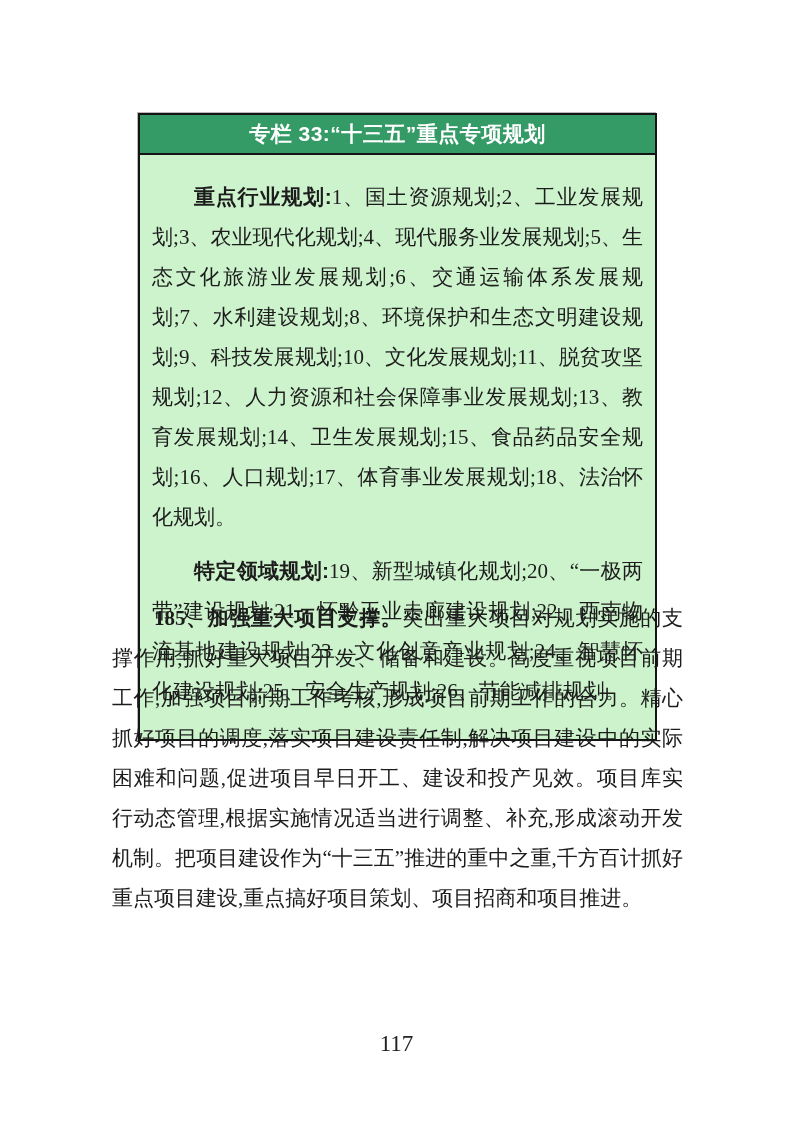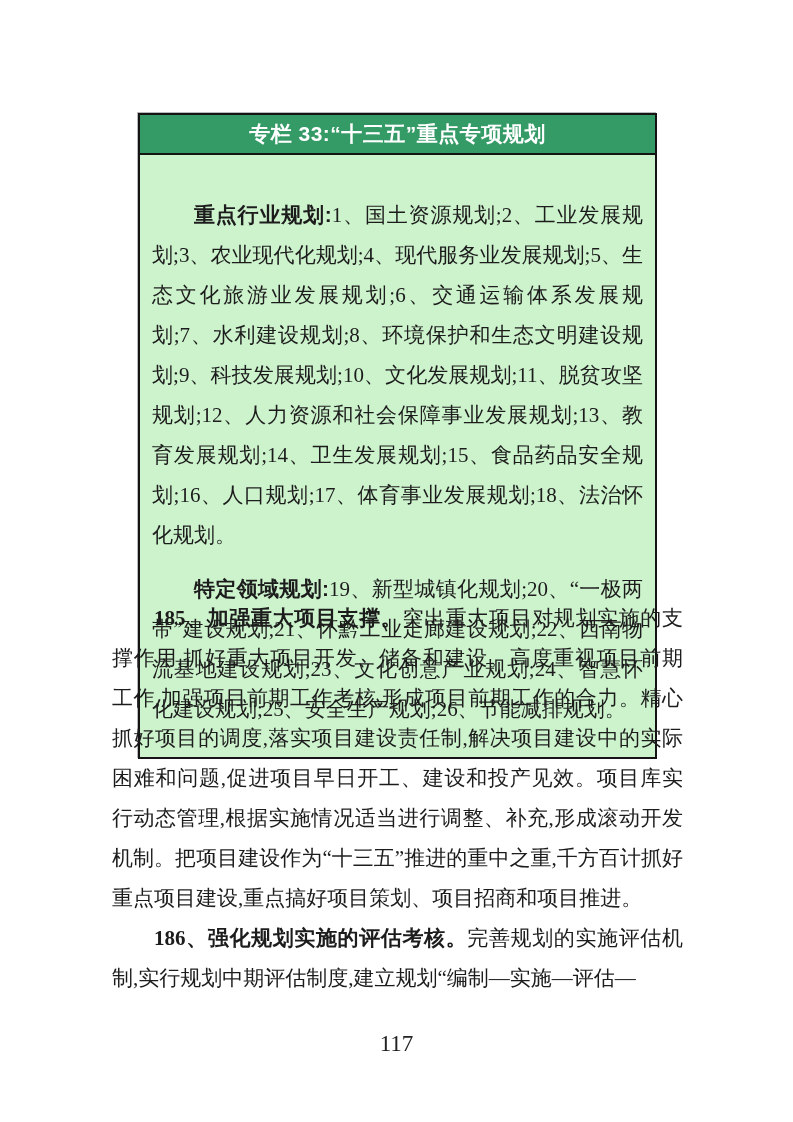--- a/index.html
+++ b/index.html
@@ -32,21 +32,21 @@
     line-height: 38px;
     text-align: center;
     font-family: "Liberation Sans", "DejaVu Sans", sans-serif;
     font-weight: bold;
     font-size: 21px;
     color: #ffffff;
     border-bottom: 2px solid #141414;
     letter-spacing: 0.5px;
   }
   .box-body {
-    padding: 40px 12px 16px 12px;
+    padding: 22px 12px 16px 12px;
   }
   .box-para {
     margin: 0 0 14px 0;
     font-size: 21px;
     line-height: 40px;
     text-align: justify;
     text-indent: 2em;
   }
   .box-para:last-child { margin-bottom: 12px; }
   .box-para .lead {
@@ -91,18 +91,17 @@
   <div class="callout-box">
     <div class="box-header" style="background: rgb(52, 154, 102);">专栏 33:“十三五”重点专项规划</div>
     <div class="box-body" style="background: rgb(205, 243, 205);">
       <p class="box-para"><span class="lead">重点行业规划:</span><span>1、国土资源规划;2、工业发展规划;3、农业现代化规划;4、现代服务业发展规划;5、生态文化旅游业发展规划;6、交通运输体系发展规划;7、水利建设规划;8、环境保护和生态文明建设规划;9、科技发展规划;10、文化发展规划;11、脱贫攻坚规划;12、人力资源和社会保障事业发展规划;13、教育发展规划;14、卫生发展规划;15、食品药品安全规划;16、人口规划;17、体育事业发展规划;18、法治怀化规划。</span></p>
       <p class="box-para"><span class="lead">特定领域规划:</span><span>19、新型城镇化规划;20、“一极两带”建设规划;21、怀黔工业走廊建设规划;22、西南物流基地建设规划;23、文化创意产业规划;24、智慧怀化建设规划;25、安全生产规划;26、节能减排规划。</span></p>
     </div>
   </div>
 
   <div class="body-text">
     <p class="body-para"><span class="lead">185、加强重大项目支撑。</span><span>突出重大项目对规划实施的支撑作用,抓好重大项目开发、储备和建设。高度重视项目前期工作,加强项目前期工作考核,形成项目前期工作的合力。精心抓好项目的调度,落实项目建设责任制,解决项目建设中的实际困难和问题,促进项目早日开工、建设和投产见效。项目库实行动态管理,根据实施情况适当进行调整、补充,形成滚动开发机制。把项目建设作为“十三五”推进的重中之重,千方百计抓好重点项目建设,重点搞好项目策划、项目招商和项目推进。</span></p>
-    <p class="body-para"><span class="lead">186、强化规划实施的评估考核。</span><span>完善规划的实施评估机制,实行规划中期评估制度,建立规划“编制—实施—评估—</span></p>
   </div>
 
   <div class="page-number">117</div>
 
 </div>
 
 </body></html>

